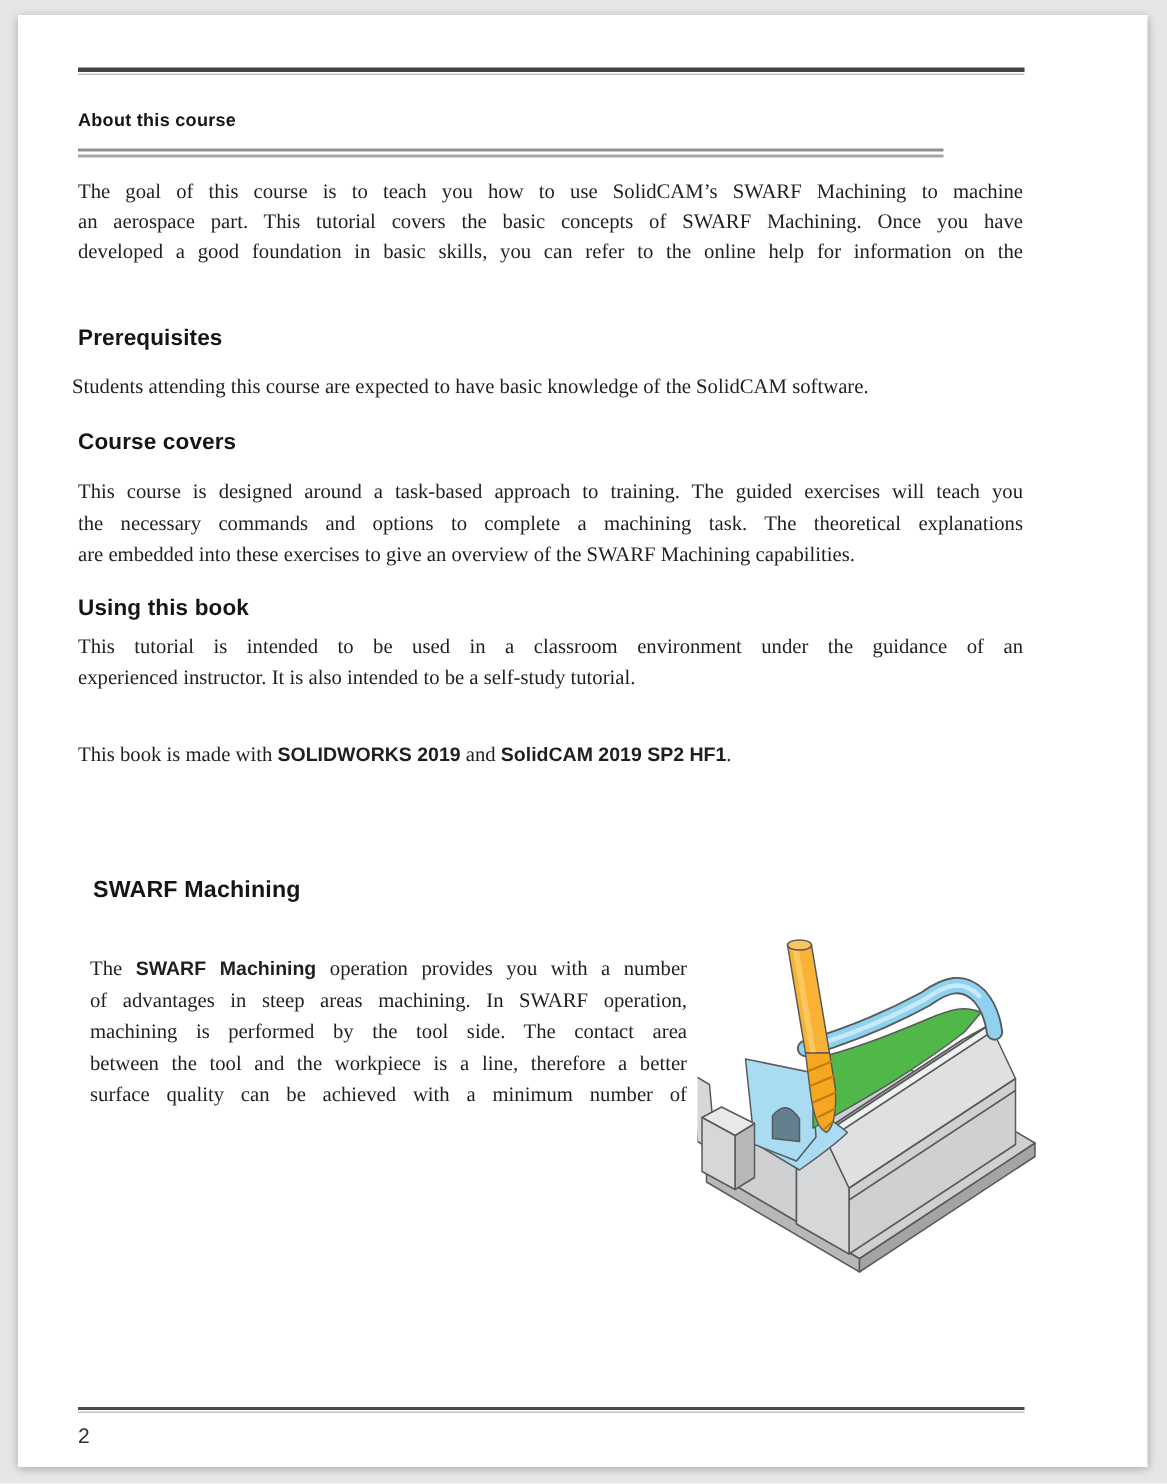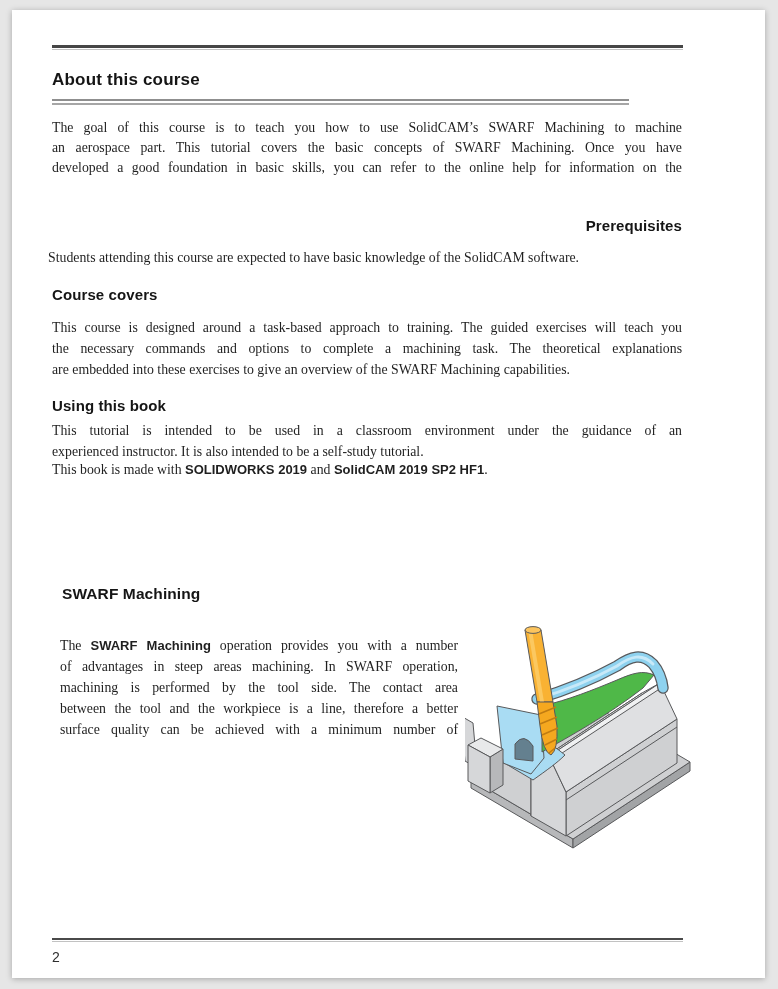--- a/index.html
+++ b/index.html
@@ -14,21 +14,21 @@
     box-shadow:0 1px 6px rgba(0,0,0,.28);
   }
   .abs{position:absolute;}
   
   .rule-heavy{height:1px;border-top:3px solid #464646;border-bottom:1px solid #c2c2c2;background:transparent;}
   .rule-footer{height:1px;border-top:2px solid #4a4a4a;border-bottom:1px solid #c2c2c2;}
   .rule-double{height:2px;border-top:2px solid #8f8f8f;border-bottom:2px solid #a6a6a6;}
   
   .h-main{
     font-family:"Liberation Sans", sans-serif;font-weight:bold;
-    font-size:17px;line-height:22px;color:#151515;letter-spacing:.2px;
+    font-size:12px;line-height:22px;color:#151515;letter-spacing:.2px;
   }
   .h-sec{
     font-family:"Liberation Sans", sans-serif;font-weight:bold;
     font-size:15px;line-height:19px;color:#151515;letter-spacing:.1px;
   }
   
   .bodytext{font-size:13.8px;color:#1f1f1f;}
   .jline{
     text-align:justify;text-align-last:justify;
     white-space:nowrap;height:20px;line-height:20px;
@@ -50,38 +50,38 @@
 
   <div class="abs h-main" style="left:40px;top:59px;width:631px;">About this course</div>
   <div class="abs rule-double" style="left:40px;top:89px;width:577px;"></div>
 
   <div class="abs bodytext" style="left:40px;top:108px;width:630px;">
     <div class="jline">The goal of this course is to teach you how to use SolidCAM’s SWARF Machining to machine</div>
     <div class="jline">an aerospace part. This tutorial covers the basic concepts of SWARF Machining. Once you have</div>
     <div class="jline">developed a good foundation in basic skills, you can refer to the online help for information on the</div>
   </div>
 
-  <div class="abs h-sec" style="left:40px;top:206px;width:630px;text-align:right;">Prerequisites</div>
+  <div class="abs h-sec" style="left:40px;top:206px;width:630px;">Prerequisites</div>
   <div class="abs bodytext" style="left:36px;top:238px;width:630px;">
     <div class="lline">Students attending this course are expected to have basic knowledge of the SolidCAM software.</div>
   </div>
 
   <div class="abs h-sec" style="left:40px;top:275px;width:630px;">Course covers</div>
   <div class="abs bodytext lh21" style="left:40px;top:307px;width:630px;">
     <div class="jline">This course is designed around a task-based approach to training. The guided exercises will teach you</div>
     <div class="jline">the necessary commands and options to complete a machining task. The theoretical explanations</div>
     <div class="lline">are embedded into these exercises to give an overview of the SWARF Machining capabilities.</div>
   </div>
 
   <div class="abs h-sec" style="left:40px;top:386px;width:630px;">Using this book</div>
   <div class="abs bodytext lh21" style="left:40px;top:410px;width:630px;">
     <div class="jline">This tutorial is intended to be used in a classroom environment under the guidance of an</div>
     <div class="lline">experienced instructor. It is also intended to be a self-study tutorial.</div>
   </div>
-  <div class="abs bodytext" style="left:40px;top:450px;width:630px;">
+  <div class="abs bodytext" style="left:40px;top:483px;width:630px;">
     <div class="lline"><span>This book is made with </span><span class="sansb">SOLIDWORKS 2019</span><span> and </span><span class="sansb">SolidCAM 2019 SP2 HF1</span><span>.</span></div>
   </div>
 
   <div class="abs h-sec" style="left:50px;top:574px;width:400px;font-size:15.5px;">SWARF Machining</div>
   <div class="abs bodytext lh21" style="left:48px;top:606px;width:398px;margin-top:19px;">
     <div class="jline"><span>The </span><span class="sansb">SWARF Machining</span><span> operation provides you with a number</span></div>
     <div class="jline">of advantages in steep areas machining. In SWARF operation,</div>
     <div class="jline">machining is performed by the tool side. The contact area</div>
     <div class="jline">between the tool and the workpiece is a line, therefore a better</div>
     <div class="jline">surface quality can be achieved with a minimum number of</div>

